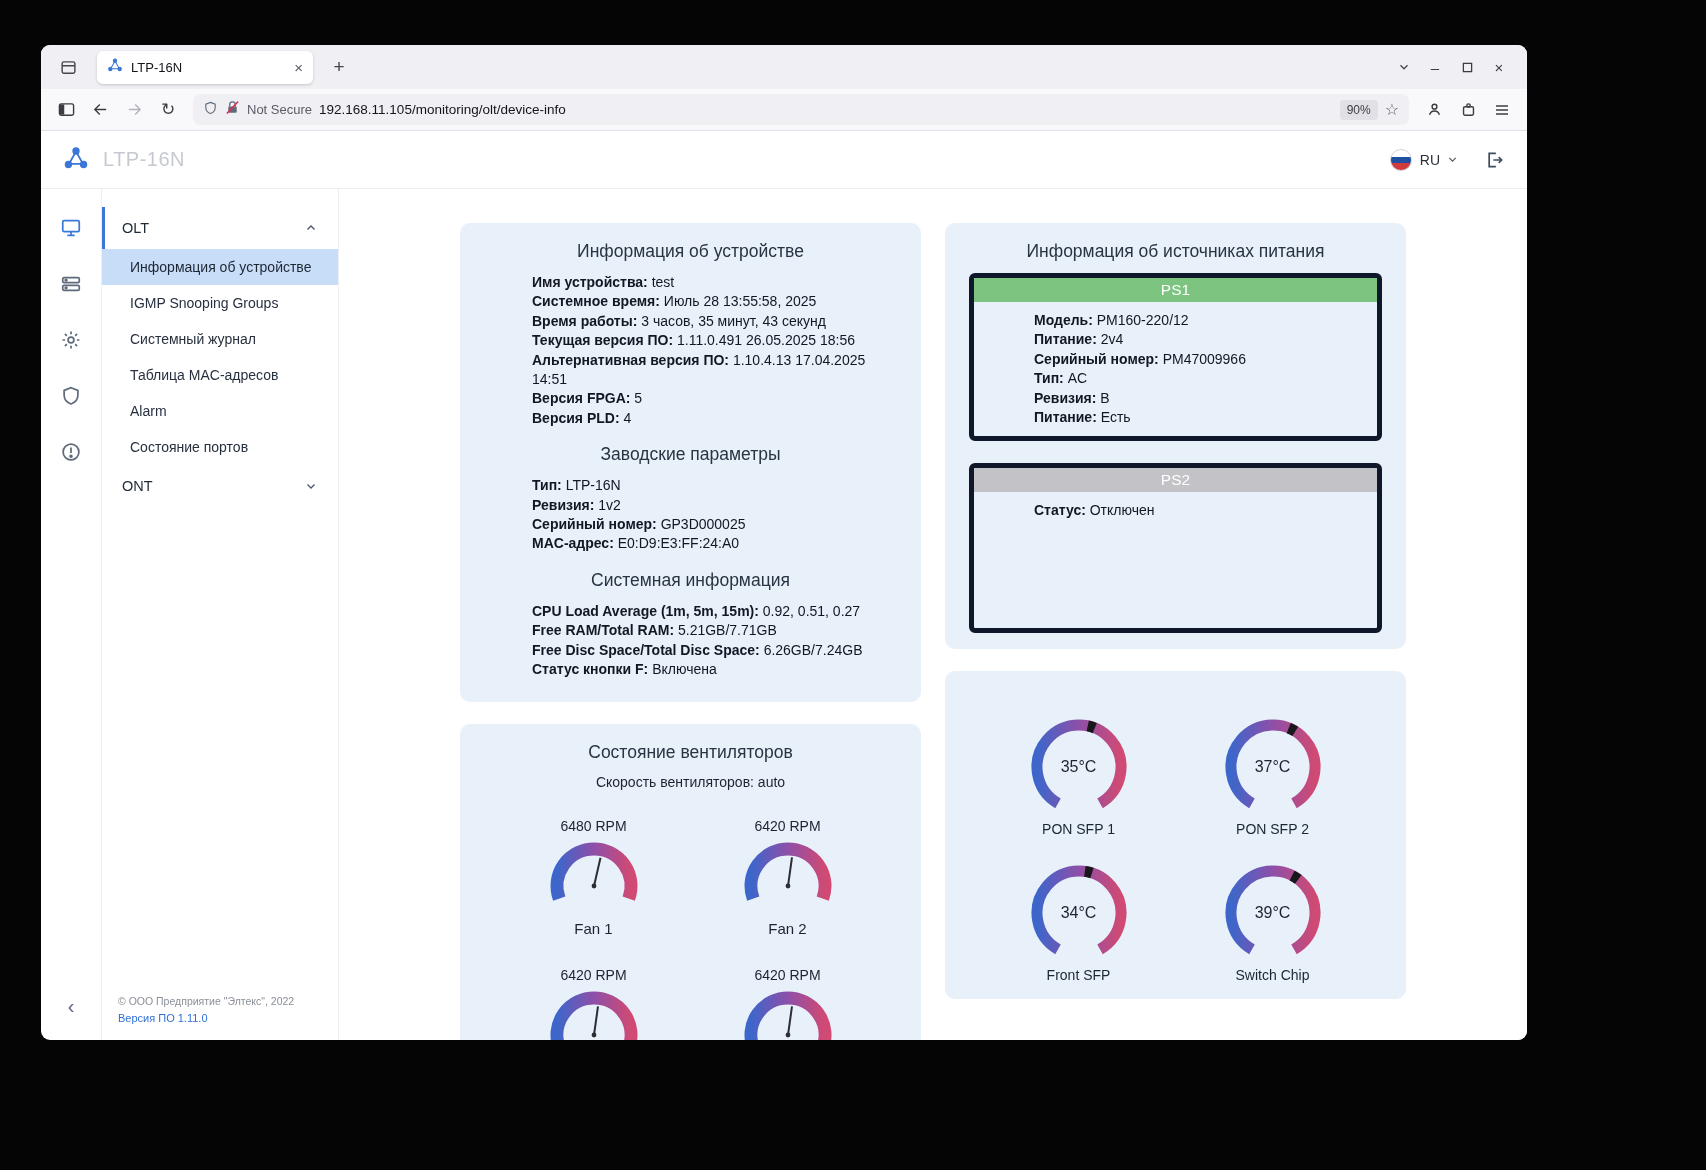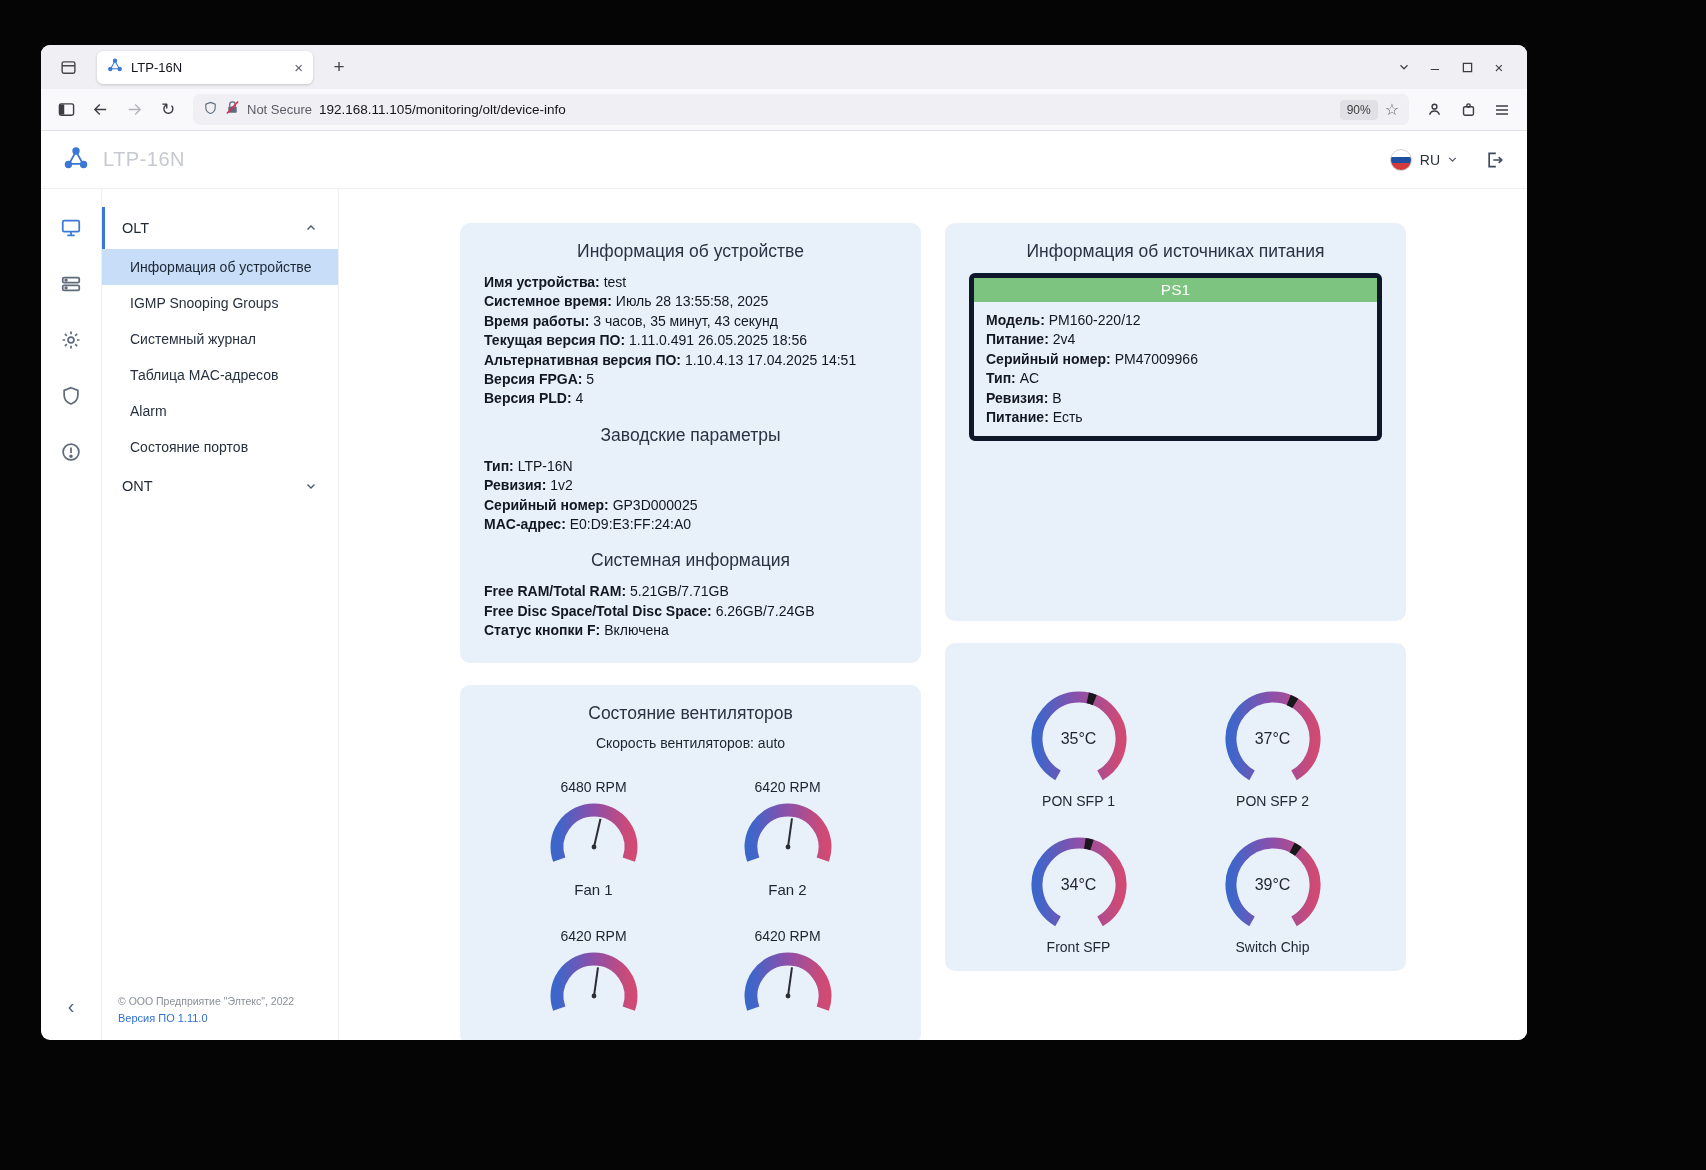--- a/index.html
+++ b/index.html
@@ -57,21 +57,21 @@
   .copy{font-size:10.5px;color:#8a8f98;}
   .verlink{display:inline-block;margin-top:5px;font-size:11px;color:#2f6fd8;text-decoration:none;}
 
   
   .main{flex:1;overflow:hidden;padding-top:34px;display:flex;justify-content:center;gap:24px;
         align-items:flex-start;background:#fff;}
   .col{display:flex;flex-direction:column;gap:22px;width:461px;}
   .card{background:#e8f0fa;border-radius:10px;padding:12px 24px 16px;}
   .card.top{min-height:398px;box-sizing:border-box;}
   .card h2{margin:6px 0 11px;font-size:17.5px;font-weight:500;color:#2a3342;text-align:center;}
-  .info-row{font-size:14px;line-height:19.4px;color:#121722;}
+  .info-row{font-size:14px;line-height:19.4px;color:#121722;margin-left:48px;}
   .info-row .lbl{font-weight:700;}
   .rows{margin-bottom:6px;}
   .rows + h2{margin-top:16px;}
 
   .psbox{border:5px solid #0f172a;border-radius:6px;overflow:hidden;margin-top:8px;}
   .psbox + .psbox{margin-top:22px;}
   .pshead{color:#fff;text-align:center;font-size:15.5px;padding:3px 0;}
   .psbody{padding:9px 12px;}
   .psbody.tall{min-height:118px;}
 
@@ -306,20 +306,21 @@
           <div class="rows">
 
           <div class="info-row"><span class="lbl">Тип:</span> <span class="val">LTP-16N</span></div>
                 <div class="info-row"><span class="lbl">Ревизия:</span> <span class="val">1v2</span></div>
                 <div class="info-row"><span class="lbl">Серийный номер:</span> <span class="val">GP3D000025</span></div>
                 <div class="info-row"><span class="lbl">MAC-адрес:</span> <span class="val">E0:D9:E3:FF:24:A0</span></div>
               </div>
           <h2>Системная информация</h2>
           <div class="rows">
 
+          <div class="info-row"><span class="lbl">CPU Load Average (1m, 5m, 15m):</span> <span class="val">0.92, 0.51, 0.27</span></div>
                 <div class="info-row"><span class="lbl">Free RAM/Total RAM:</span> <span class="val">5.21GB/7.71GB</span></div>
                 <div class="info-row"><span class="lbl">Free Disc Space/Total Disc Space:</span> <span class="val">6.26GB/7.24GB</span></div>
                 <div class="info-row"><span class="lbl">Статус кнопки F:</span> <span class="val">Включена</span></div>
               </div>
         </section>
 
         <section class="card">
           <h2>Состояние вентиляторов</h2>
           <div class="fanspeed"><span>Скорость вентиляторов:</span> <span>auto</span></div>
           <div class="fangrid">
@@ -399,20 +400,27 @@
             <div class="psbody">
 
             <div class="info-row"><span class="lbl">Модель:</span> <span class="val">PM160-220/12</span></div>
                   <div class="info-row"><span class="lbl">Питание:</span> <span class="val">2v4</span></div>
                   <div class="info-row"><span class="lbl">Серийный номер:</span> <span class="val">PM47009966</span></div>
                   <div class="info-row"><span class="lbl">Тип:</span> <span class="val">AC</span></div>
                   <div class="info-row"><span class="lbl">Ревизия:</span> <span class="val">B</span></div>
                   <div class="info-row"><span class="lbl">Питание:</span> <span class="val">Есть</span></div>
                 </div>
           </div>
+          <div class="psbox">
+            <div class="pshead" style="background: rgb(194, 194, 199);">PS2</div>
+            <div class="psbody tall">
+
+            <div class="info-row"><span class="lbl">Статус:</span> <span class="val">Отключен</span></div>
+                </div>
+          </div>
         </section>
 
         <section class="card">
           <div class="tempgrid">
             <div class="tempcell">
               <div class="donutwrap">
                 <div><svg width="100" height="100" viewBox="0 0 100 100">
                         <defs>
                           <linearGradient id="tg0" x1="0" y1="0" x2="1" y2="0">
                             <stop offset="0" stop-color="#3d66cb"></stop>

